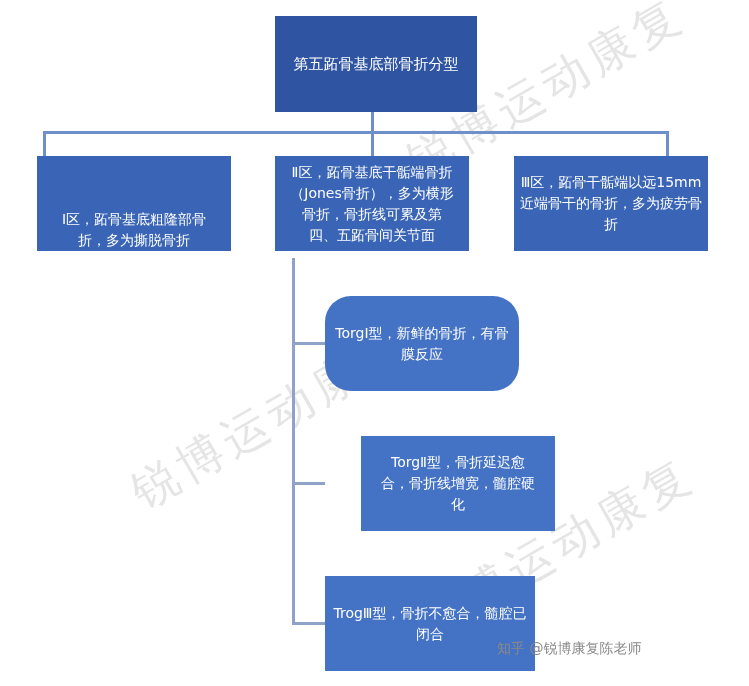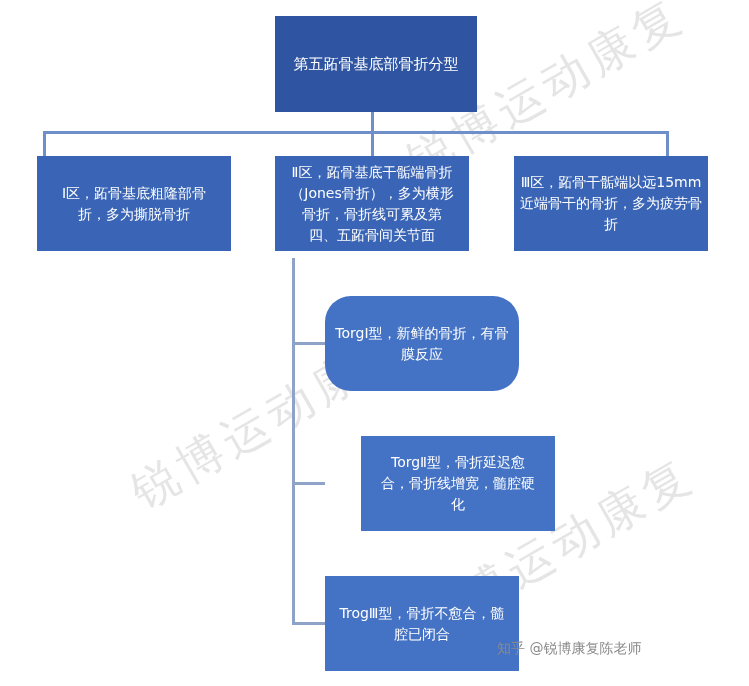--- a/index.html
+++ b/index.html
@@ -45,36 +45,36 @@
 
 <div class="line" style="left:292px; top:258px; width:3px; height:367px;"></div>
 <div class="line" style="left:292px; top:342px; width:33px; height:3px;"></div>
 <div class="line" style="left:292px; top:482px; width:33px; height:3px;"></div>
 <div class="line" style="left:292px; top:622px; width:33px; height:3px;"></div>
 
 <div class="box root" style="left:275px; top:16px; width:202px; height:96px;">
   <span>第五跖骨基底部骨折分型</span>
 </div>
 
-<div class="box lvl2" style="left:37px; top:156px; width:194px; height:95px; padding:0 22px;">
+<div class="box lvl2" style="left:37px; top:156px; width:194px; height:95px; padding:0 22px;align-items:flex-end;">
   <span>Ⅰ区，跖骨基底粗隆部骨折，多为撕脱骨折</span>
 </div>
 <div class="box lvl2" style="left:275px; top:156px; width:194px; height:95px; padding:0 14px;">
   <span>Ⅱ区，跖骨基底干骺端骨折（Jones骨折），多为横形骨折，骨折线可累及第四、五跖骨间关节面</span>
 </div>
 <div class="box lvl2" style="left:514px; top:156px; width:194px; height:95px; padding:0 6px;">
   <span>Ⅲ区，跖骨干骺端以远15mm近端骨干的骨折，多为疲劳骨折</span>
 </div>
 
 <div class="box" style="left:325px; top:296px; width:194px; height:95px; padding:0 8px;border-radius:26px;">
   <span>TorgⅠ型，新鲜的骨折，有骨膜反应</span>
 </div>
 <div class="box" style="left:325px; top:436px; width:194px; height:95px; padding:0 16px;margin-left:36px;">
   <span>TorgⅡ型，骨折延迟愈合，骨折线增宽，髓腔硬化</span>
 </div>
-<div class="box" style="left:325px; top:576px; width:194px; height:95px; padding:0 8px;">
+<div class="box" style="left:325px; top:576px; width:210px; height:95px; padding:0 8px;">
   <span>TrogⅢ型，骨折不愈合，髓腔已闭合</span>
 </div>
 
 <div class="credit">
   <span>知乎</span>
   <span>@锐博康复陈老师</span>
 </div>
 
 </body></html>

